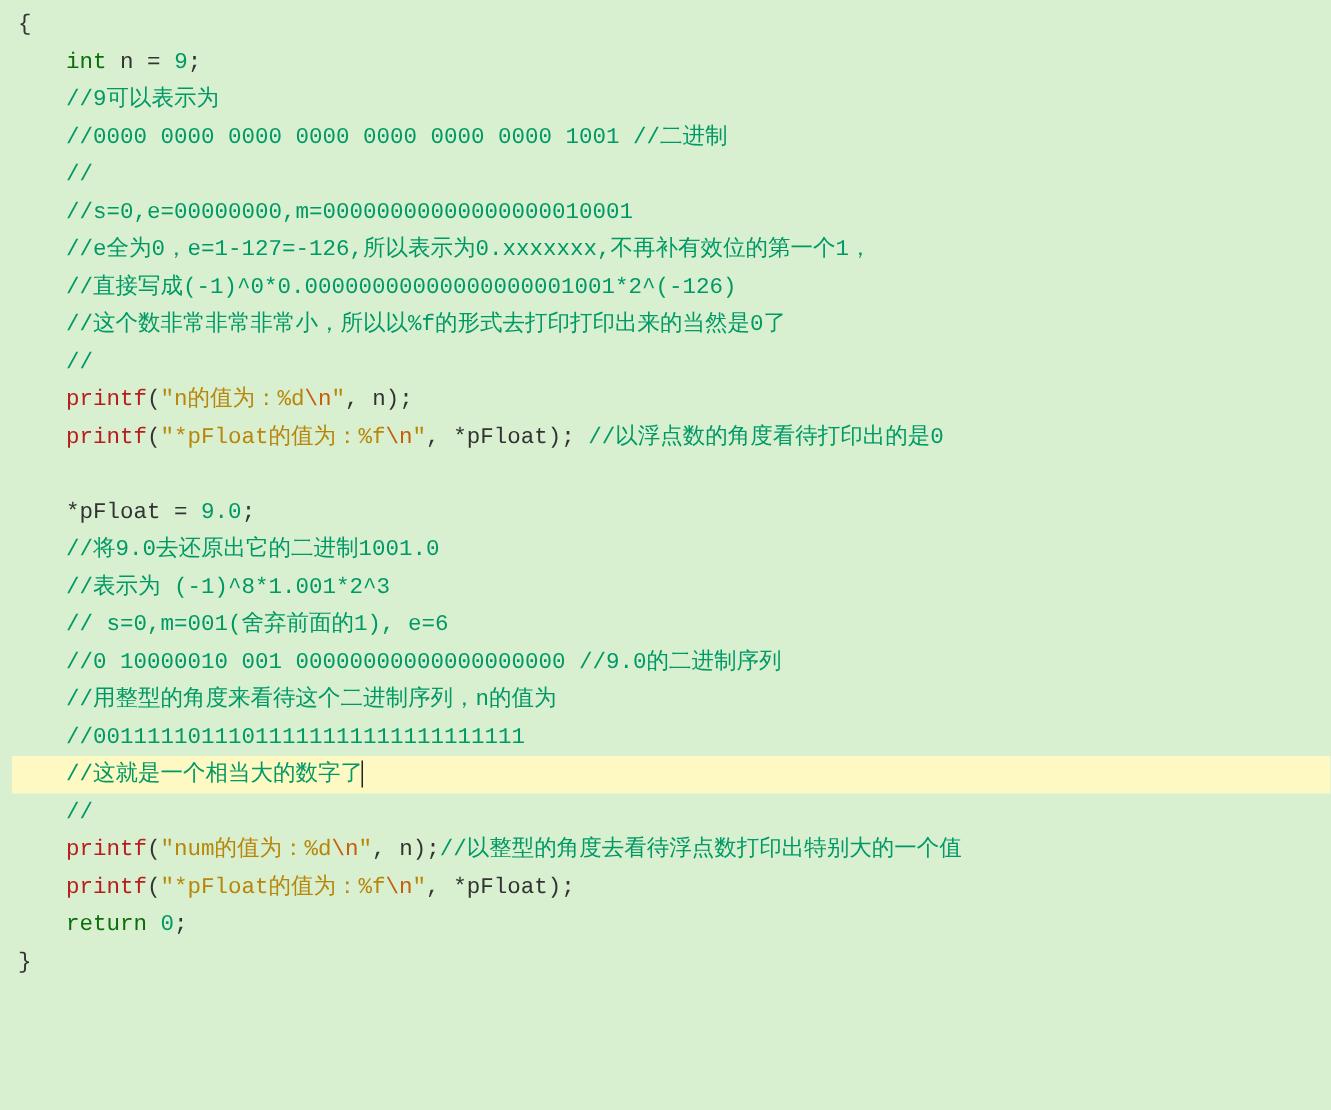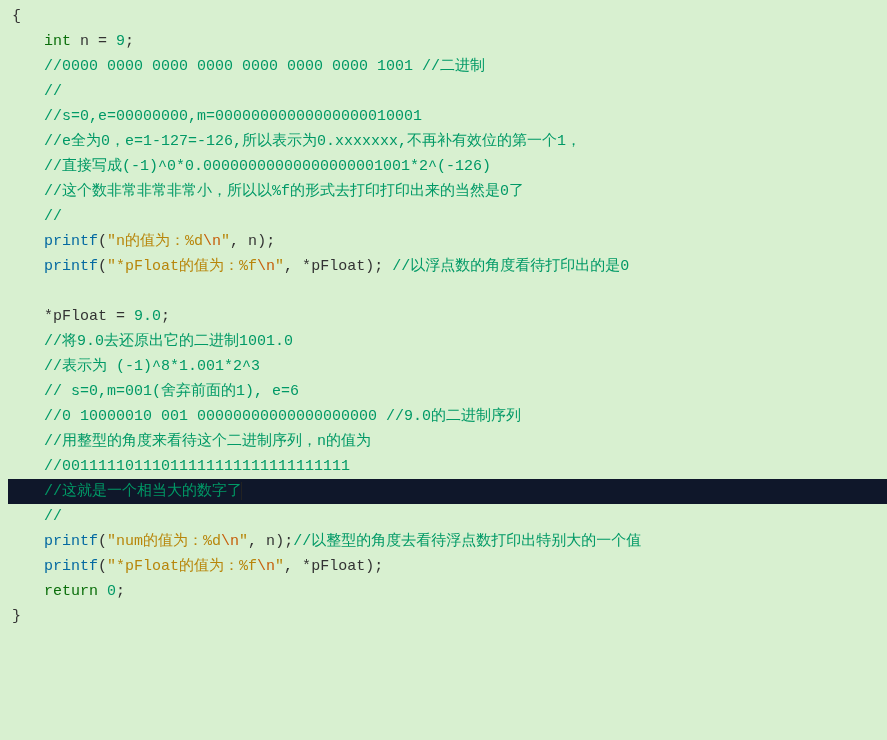--- a/index.html
+++ b/index.html
@@ -14,49 +14,50 @@
   }
   .editor {
     padding: 4px 0 4px 8px;
   }
   .line {
     white-space: pre;
     padding: 0 4px 0 36px;
     height: 25px;
   }
   .line.highlighted {
-    background: #0f172a;
+    background: #fef9c3;
     font-family: Liberation Mono, monospace;
   }
   .tok-kw { color: #0a6e0a; }
   .tok-ident { color: #333; }
   .tok-punct { color: #333; }
   .tok-op { color: #333; }
   .tok-num { color: #009966; }
   .tok-str { color: #b8860b; }
   .tok-esc { color: #c65d09; }
   .tok-comment { color: #009966; }
-  .tok-func { color: #0369a1; font-family: Liberation Mono, monospace; }
+  .tok-func { color: #b91c1c; font-family: Liberation Mono, monospace; }
   .brace { color: #333; padding-left: 4px; }
   .cursor {
     display: inline-block;
     width: 1px;
     height: 18px;
     background: #222;
     vertical-align: middle;
     margin-left: -1px;
   }
 </style>
 </head>
 <body>
 
 <div class="editor">
   <div class="brace">{</div>
   <div id="code-body">
       <div class="line"><span class="tok-kw">int</span> <span class="tok-ident">n</span> <span class="tok-op">=</span> <span class="tok-num">9</span><span class="tok-punct">;</span></div>
+      <div class="line"><span class="tok-comment">//9可以表示为</span></div>
       <div class="line"><span class="tok-comment">//0000 0000 0000 0000 0000 0000 0000 1001 //二进制</span></div>
       <div class="line"><span class="tok-comment">//</span></div>
       <div class="line"><span class="tok-comment">//s=0,e=00000000,m=00000000000000000010001</span></div>
       <div class="line"><span class="tok-comment">//e全为0，e=1-127=-126,所以表示为0.xxxxxxx,不再补有效位的第一个1，</span></div>
       <div class="line"><span class="tok-comment">//直接写成(-1)^0*0.00000000000000000001001*2^(-126)</span></div>
       <div class="line"><span class="tok-comment">//这个数非常非常非常小，所以以%f的形式去打印打印出来的当然是0了</span></div>
       <div class="line"><span class="tok-comment">//</span></div>
       <div class="line"><span class="tok-func">printf</span><span class="tok-punct">(</span><span class="tok-str">"n的值为：%d</span><span class="tok-esc">\n</span><span class="tok-str">"</span><span class="tok-punct">,</span> <span class="tok-ident">n</span><span class="tok-punct">)</span><span class="tok-punct">;</span></div>
       <div class="line"><span class="tok-func">printf</span><span class="tok-punct">(</span><span class="tok-str">"*pFloat的值为：%f</span><span class="tok-esc">\n</span><span class="tok-str">"</span><span class="tok-punct">,</span> <span class="tok-op">*</span><span class="tok-ident">pFloat</span><span class="tok-punct">)</span><span class="tok-punct">;</span> <span class="tok-comment">//以浮点数的角度看待打印出的是0</span></div>
       <div class="line"></div>

